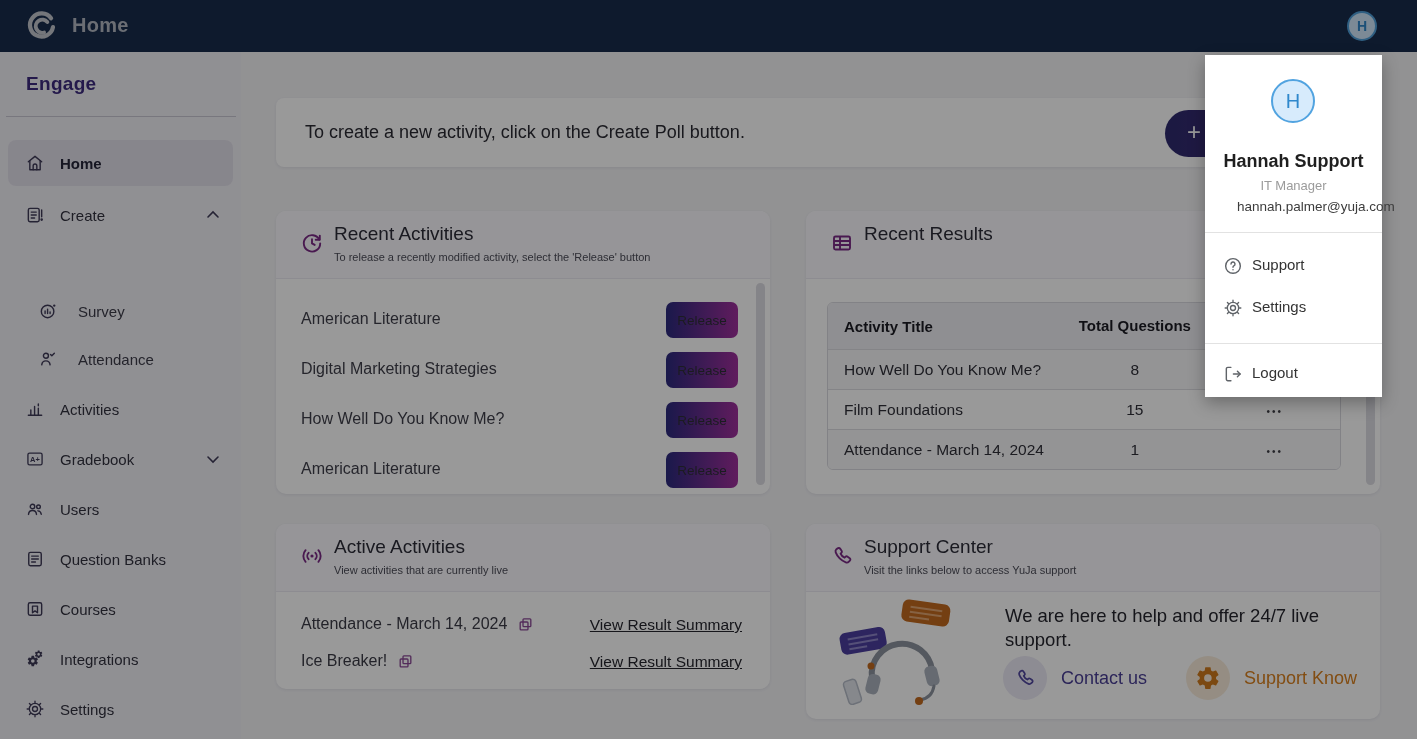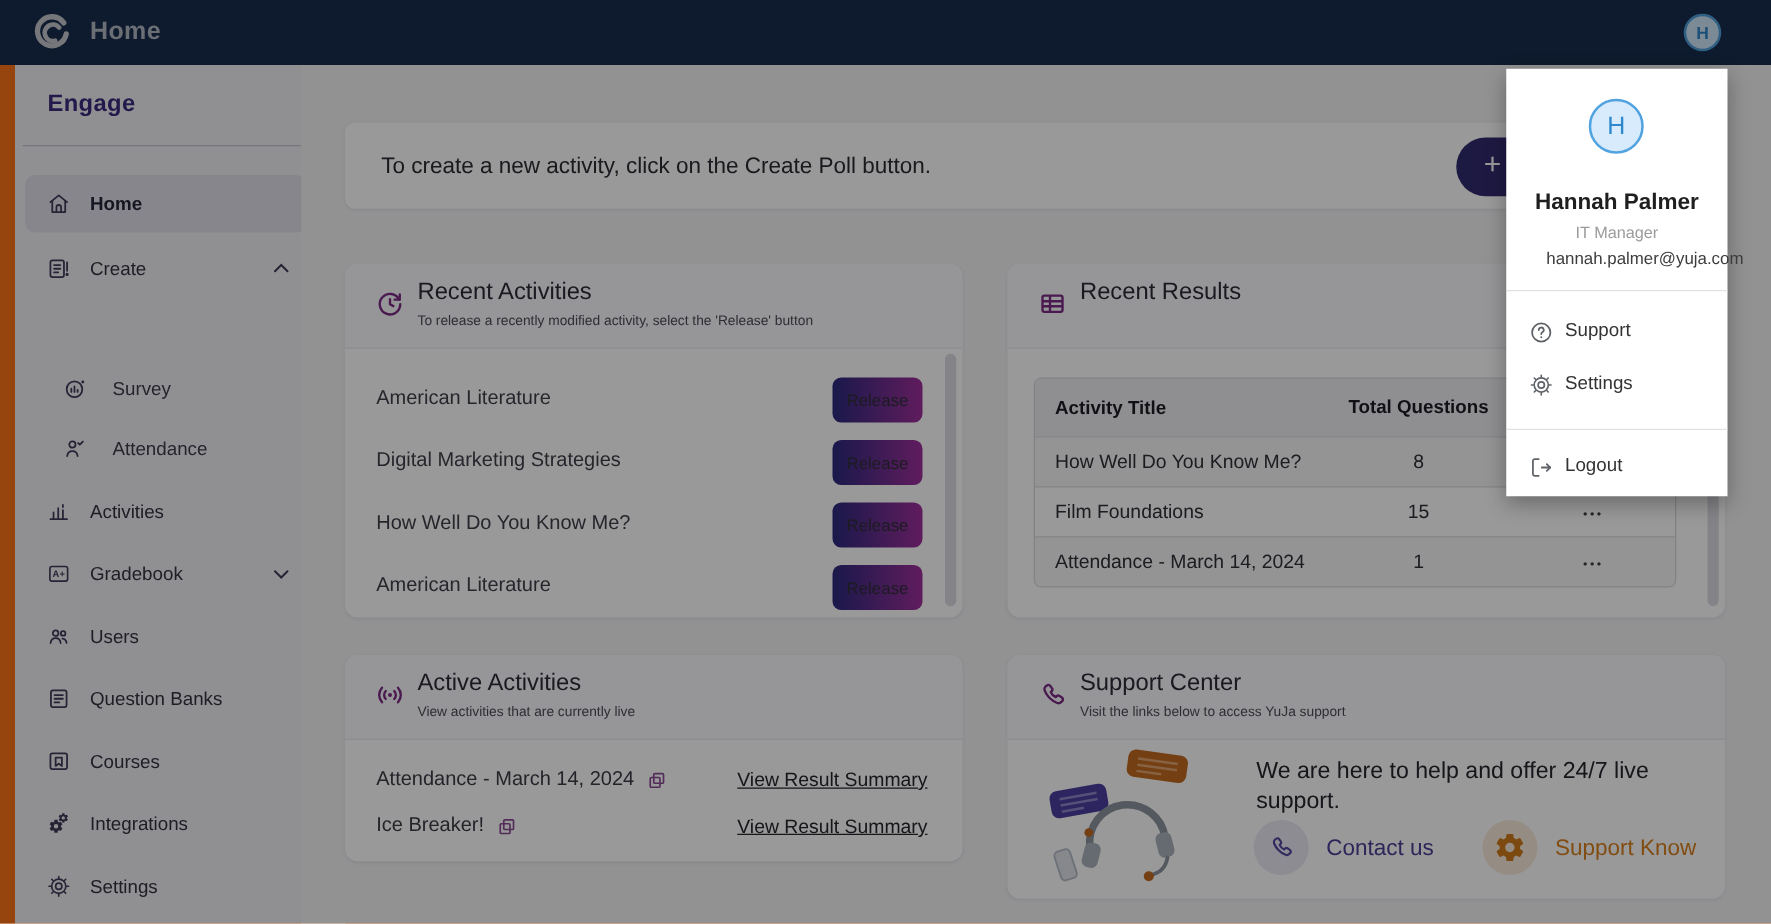--- a/index.html
+++ b/index.html
@@ -8,21 +8,21 @@
 
   
   .topbar { position:absolute; left:0; top:0; width:1417px; height:52px; background:#182c4c; z-index:1; }
   .logo { position:absolute; left:24px; top:9px; width:34px; height:34px; }
   .topbar-title { position:absolute; left:72px; top:14px; font-size:20px; font-weight:700; color:#b3b8c2; letter-spacing:.3px; }
   .tb-avatar { position:absolute; right:40px; top:11px; width:30px; height:30px; border-radius:50%;
     background:#cfe6fb; border:2px solid #4f9fd9; color:#2f86c8; font-size:14px; font-weight:700;
     display:flex; align-items:center; justify-content:center; cursor:pointer; }
 
   
-  .sidebar { position:absolute; left:12px; top:52px; width:264px; height:687px; background:#f1f0f6; border-right:1px solid #d8d6de; z-index:1; }
+  .sidebar { position:absolute; left:0; top:52px; width:264px; height:687px; background:#f1f0f6; border-right:1px solid #d8d6de; z-index:1; }
   .brand { position:absolute; left:26px; top:21px; font-size:19px; font-weight:700; color:#3c2b7e; letter-spacing:.3px; }
   .side-div { position:absolute; left:6px; top:64px; width:230px; height:1px; background:#c9c7d2; }
   .nav-row { position:absolute; left:8px; width:225px; height:46px; border-radius:8px; display:flex; align-items:center; cursor:pointer; color:#3a3a4e; }
   .nav-row.active { background:#e2e0ea; }
   .nav-ic { position:absolute; left:17px; width:20px; height:20px; color:#3f3b58; }
   .nav-ic.sub { left:30px; }
   .nav-lb { position:absolute; left:52px; font-size:15px; color:#32323f; }
   .nav-lb.sub { left:70px; color:#3c3c49; }
   .nav-row.active .nav-lb { font-weight:700; color:#26263a; }
   .chev { position:absolute; right:12px; width:16px; height:16px; color:#3f3b58; }
@@ -423,21 +423,21 @@
       </button>
     </div>
   </div>
 
   <div class="overlay"></div>
 
   <div class="umenu">
     <div class="um-avatar">
       <span>H</span>
     </div>
-    <div class="um-name">Hannah Palmer</div>
+    <div class="um-name">Hannah Support</div>
     <div class="um-role">IT Manager</div>
     <div class="um-email">hannah.palmer@yuja.com</div>
     <div class="um-div" style="top:177px"></div>
 
     <div class="um-item" style="top:190px">
       <span class="um-ic">
         <svg viewBox="0 0 24 24" fill="none" stroke="currentColor" stroke-width="1.7" stroke-linecap="round">
           <circle cx="12" cy="12" r="8.8"></circle>
             <path d="M9.6 9.6a2.4 2.4 0 1 1 3.4 2.2c-.8.4-1 .9-1 1.7"></path>
             <circle cx="12" cy="16.6" r="0.9" fill="currentColor" stroke="none"></circle>

